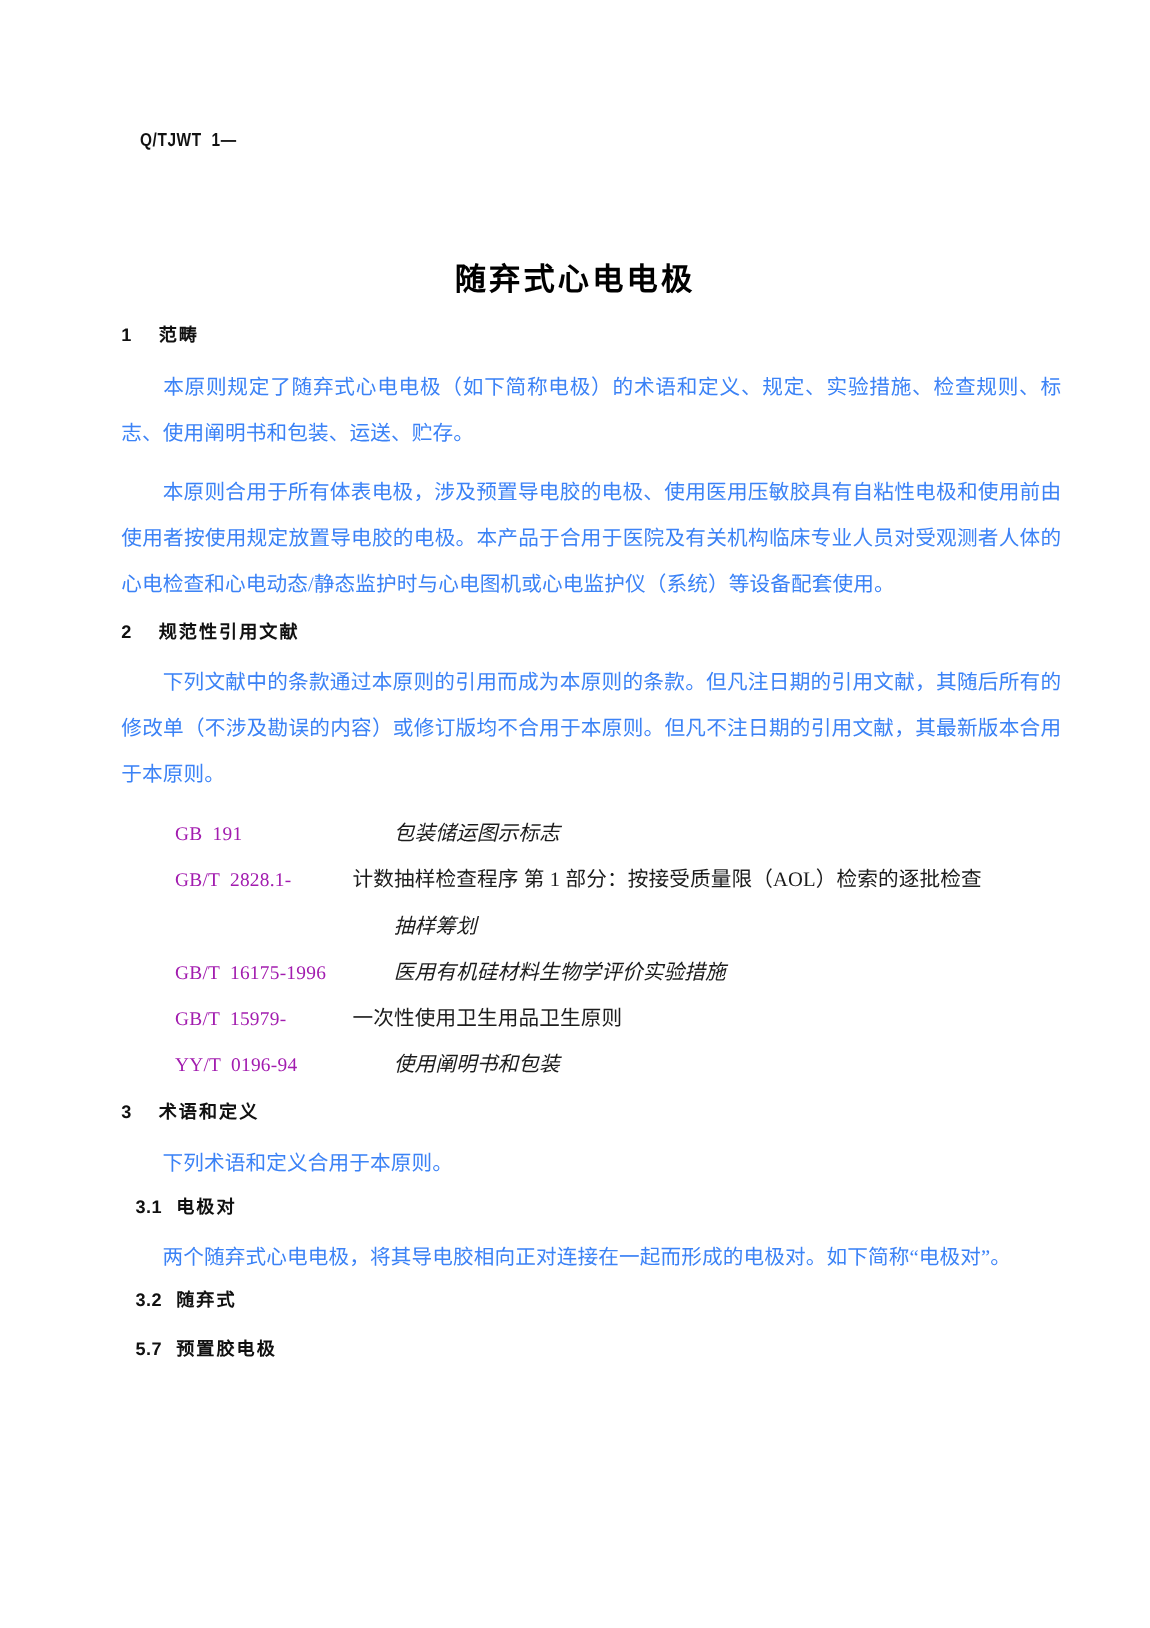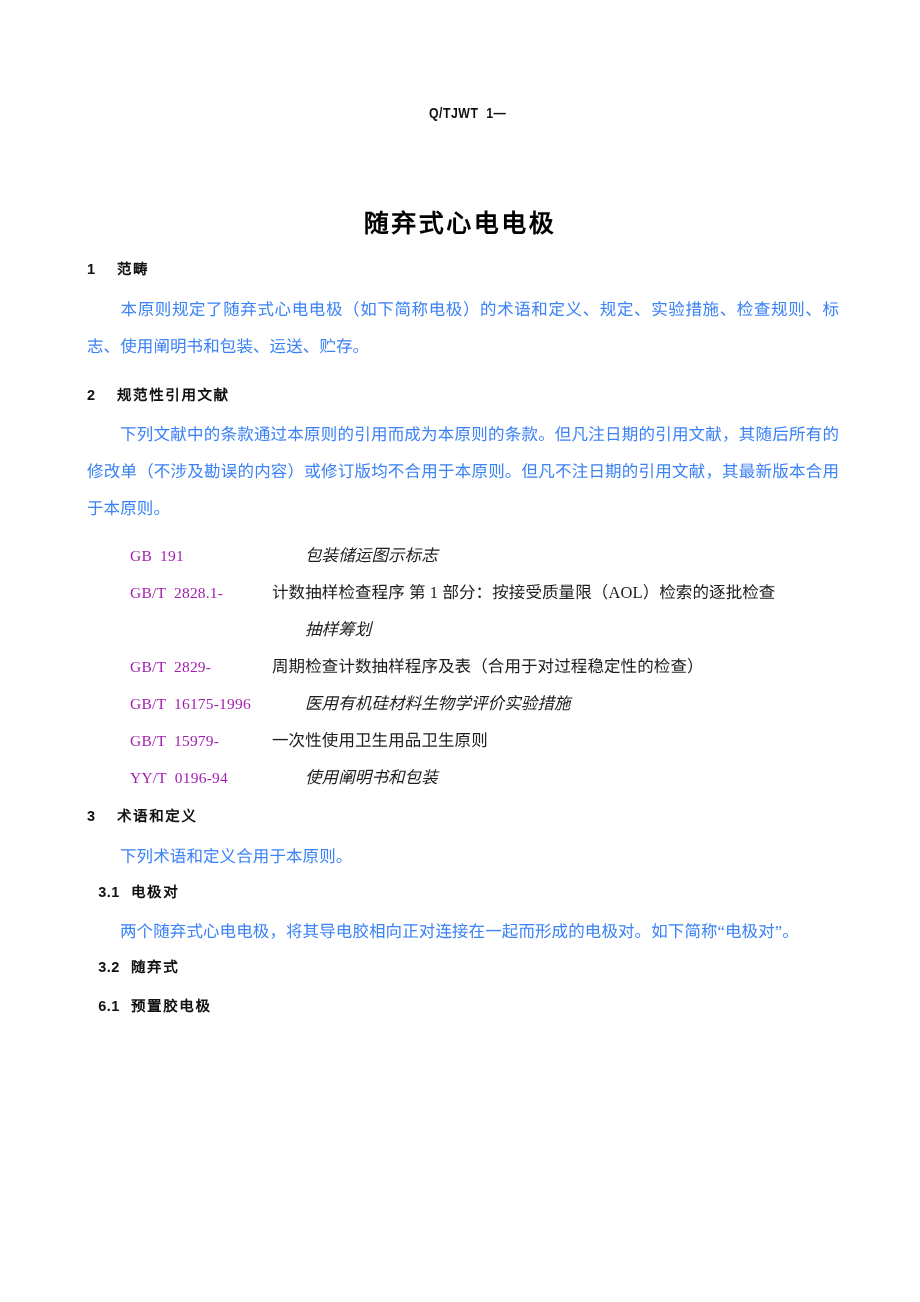--- a/index.html
+++ b/index.html
@@ -20,21 +20,21 @@
     font-family: "Liberation Serif", "DejaVu Serif", serif;
     -webkit-font-smoothing: antialiased;
   }
 
   
   .page-header {
     position: absolute;
     left: 95px;
     right: 75px;
     top: 104px;
-    text-align: center;
+    text-align: left;
     padding-right: 22px;
   }
   .page-header .std-code {
     display: inline-block;
     font-family: "Liberation Sans", "DejaVu Sans", sans-serif;
     font-weight: bold;
     font-size: 15px;
     letter-spacing: 0.6px;
     color: #111;
     transform: scaleX(0.82);
@@ -52,21 +52,21 @@
     font-family: "Liberation Sans", "DejaVu Sans", sans-serif;
     font-weight: bold;
     font-size: 25px;
     letter-spacing: 2.5px;
     color: #000;
   }
 
   
   .body-col {
     position: absolute;
-    left: 87px;
+    left: 97px;
     top: 262px;
     width: 752px;
   }
 
   
   .sec-h {
     font-family: "Liberation Sans", "DejaVu Sans", sans-serif;
     font-weight: bold;
     font-size: 14.5px;
     color: #111;
@@ -148,20 +148,21 @@
   <h1 class="doc-title">随弃式心电电极</h1>
 
   <div class="body-col">
 
     <div class="sec-h"><span class="num w1">1</span><span class="txt">范畴</span></div>
     <div class="gap-h1"></div>
 
     <p class="para"><span class="ind"></span><span>本原则规定了随弃式心电电极（如下简称电极）的术语和定义、规定、实验措施、检查规则、标志、使用阐明书和包装、运送、贮存。</span></p>
     <div class="gap-p"></div>
 
+    <p class="para"><span class="ind"></span><span>本原则合用于所有体表电极，涉及预置导电胶的电极、使用医用压敏胶具有自粘性电极和使用前由使用者按使用规定放置导电胶的电极。本产品于合用于医院及有关机构临床专业人员对受观测者人体的心电检查和心电动态/静态监护时与心电图机或心电监护仪（系统）等设备配套使用。</span></p>
     <div class="gap-sec"></div>
 
     <div class="sec-h"><span class="num w1">2</span><span class="txt">规范性引用文献</span></div>
     <div class="gap-h1"></div>
 
     <p class="para"><span class="ind"></span><span>下列文献中的条款通过本原则的引用而成为本原则的条款。但凡注日期的引用文献，其随后所有的修改单（不涉及勘误的内容）或修订版均不合用于本原则。但凡不注日期的引用文献，其最新版本合用于本原则。</span></p>
     <div class="gap-p"></div>
 
     <ul class="ref-list" id="ref-list">
         <li class="ref-row">
@@ -170,24 +171,20 @@
         </li>
         <li class="ref-row">
           <span class="ref-code">GB/T  2828.1-</span>
           <span class="ref-desc">计数抽样检查程序 第 1 部分：按接受质量限（AOL）检索的逐批检查</span>
         </li>
         <li class="ref-row">
           <span class="ref-code"></span>
           <span class="ref-desc push">抽样筹划</span>
         </li>
         <li class="ref-row">
-          <span class="ref-code">GB/T  2829-</span>
-          <span class="ref-desc">周期检查计数抽样程序及表（合用于对过程稳定性的检查）</span>
-        </li>
-        <li class="ref-row">
           <span class="ref-code">GB/T  16175-1996</span>
           <span class="ref-desc push">医用有机硅材料生物学评价实验措施</span>
         </li>
         <li class="ref-row">
           <span class="ref-code">GB/T  15979-</span>
           <span class="ref-desc">一次性使用卫生用品卫生原则</span>
         </li>
         <li class="ref-row">
           <span class="ref-code">YY/T  0196-94</span>
           <span class="ref-desc push">使用阐明书和包装</span>
@@ -206,16 +203,16 @@
     <div class="gap-h1"></div>
 
     <p class="para"><span class="ind"></span><span>两个随弃式心电电极，将其导电胶相向正对连接在一起而形成的电极对。如下简称“电极对”。</span></p>
     <div class="gap-p"></div>
 
     <div class="sec-h"><span class="num w2">3.2</span><span class="txt">随弃式</span></div>
     <div class="gap-h1"></div>
 
     <div class="gap-p"></div>
 
-    <div class="sec-h"><span class="num w2">6.1</span><span class="txt">预置胶电极</span></div>
+    <div class="sec-h"><span class="num w2">5.7</span><span class="txt">预置胶电极</span></div>
 
   </div>
 </div>
 
 </body></html>

